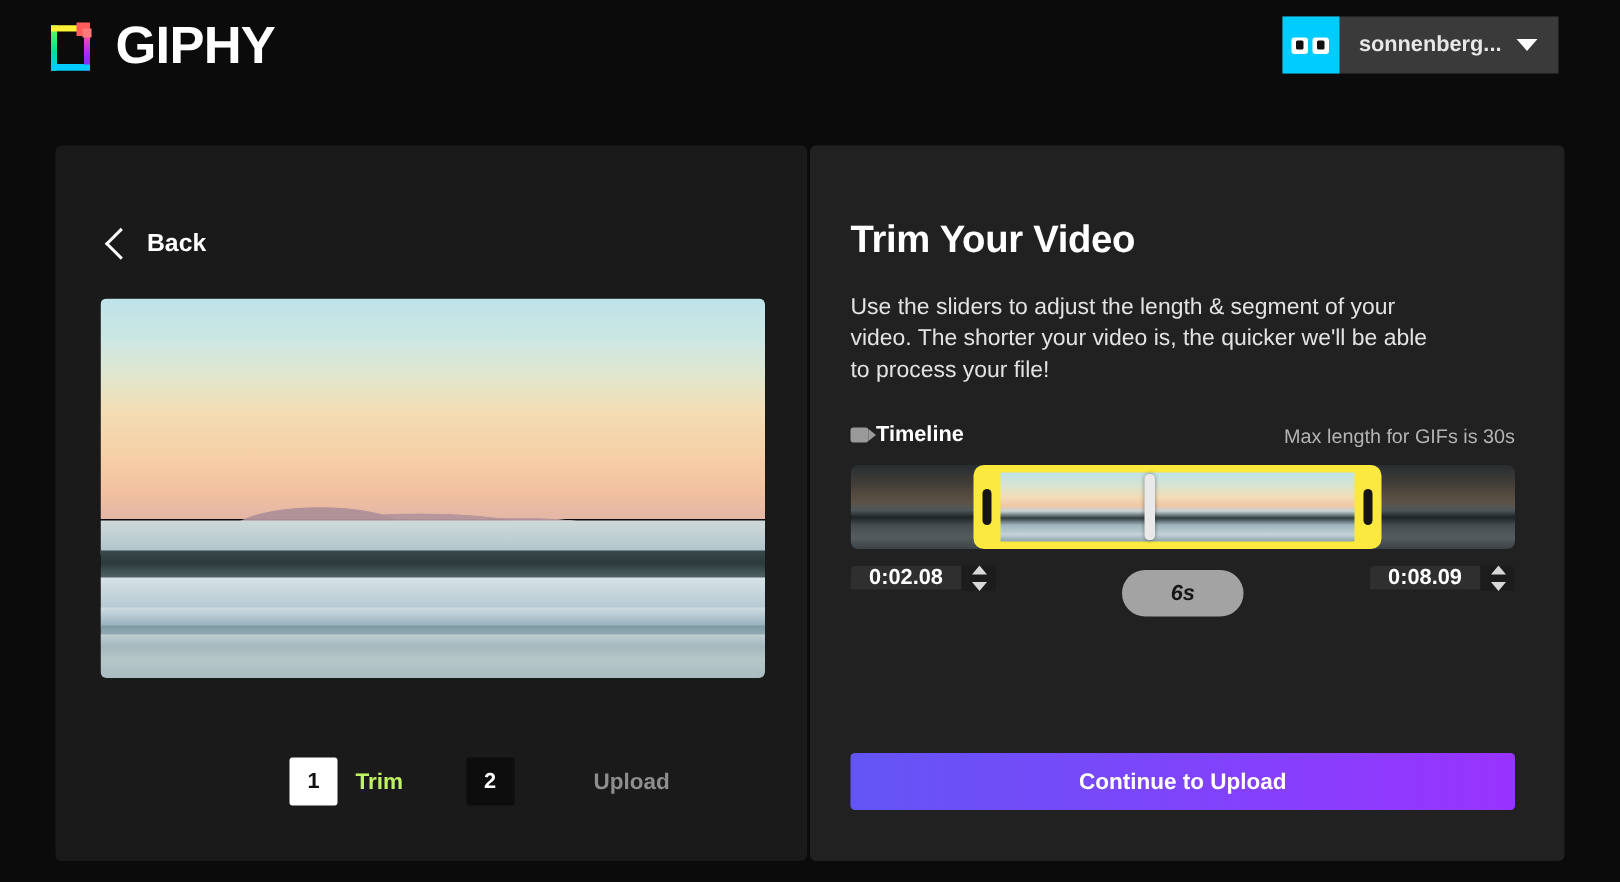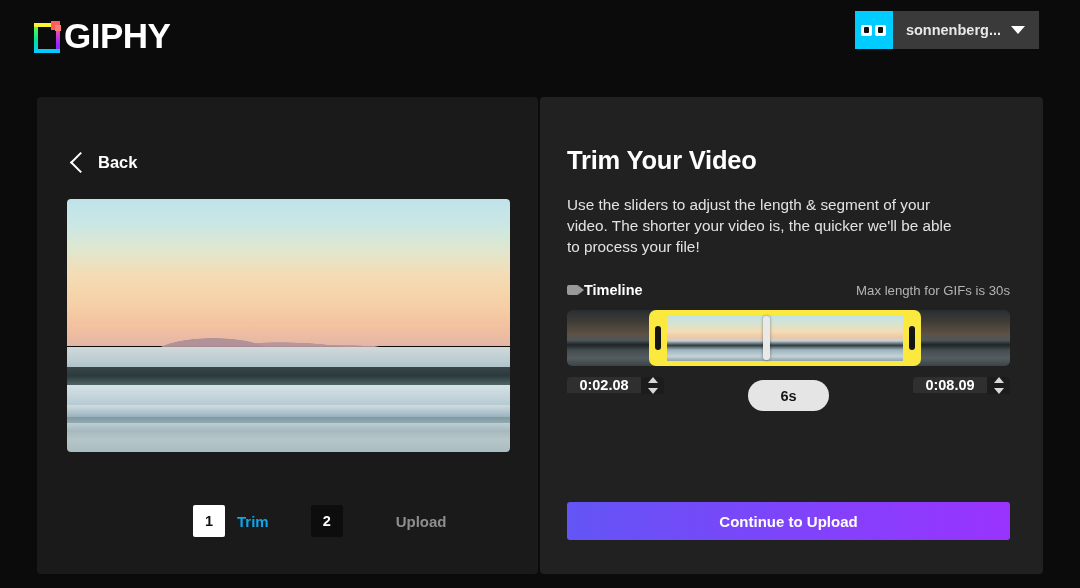--- a/index.html
+++ b/index.html
@@ -26,22 +26,22 @@
     width: 1080px;
     height: 62px;
     background: #0b0b0b;
   }
 
   .brand {
     position: absolute;
     left: 34px;
     top: 8px;
     display: flex;
-    align-items: flex-end;
-    gap: 0;
+    align-items: center;
+    gap: 13px;
     height: 46px;
   }
 
   .logo-mark {
     position: relative;
     width: 30px;
     height: 34px;
   }
   .logo-mark .lm-body {
     position: absolute;
@@ -293,21 +293,21 @@
     display: flex;
     align-items: center;
     justify-content: center;
     font-size: 14.5px;
     font-weight: bold;
     border-radius: 2px;
   }
   .step-box.active { background: #ffffff; color: #111111; }
   .step-box.idle  { background: #0d0d0d; color: #ffffff; }
   .step-label { font-size: 15px; font-weight: bold; }
-  .step-label.active { color: #0ea5e9; }
+  .step-label.active { color: #bef264; }
   .step-label.idle  { color: #8e8e8e; padding-left: 41px; }
   .step-gap { width: 18px; }
 
   
   .r-title {
     position: absolute;
     left: 567px;
     top: 146px;
     color: #ffffff;
     font-size: 25.5px;
@@ -478,28 +478,29 @@
   }
   .sp-up { border-bottom: 6px solid #d8d8d8; }
   .sp-dn { border-top: 6px solid #d8d8d8; }
 
   .duration-pill {
     position: absolute;
     left: 748px;
     top: 380px;
     width: 81px;
     height: 31px;
-    background: #e5e5e5;
+    background: #a3a3a3;
     border-radius: 16px;
     display: flex;
     align-items: center;
     justify-content: center;
     color: #151515;
     font-size: 14.5px;
     font-weight: bold;
+    font-style: italic;
   }
 
   .cta {
     position: absolute;
     left: 567px;
     top: 502px;
     width: 443px;
     height: 38px;
     border: none;
     border-radius: 3px;

